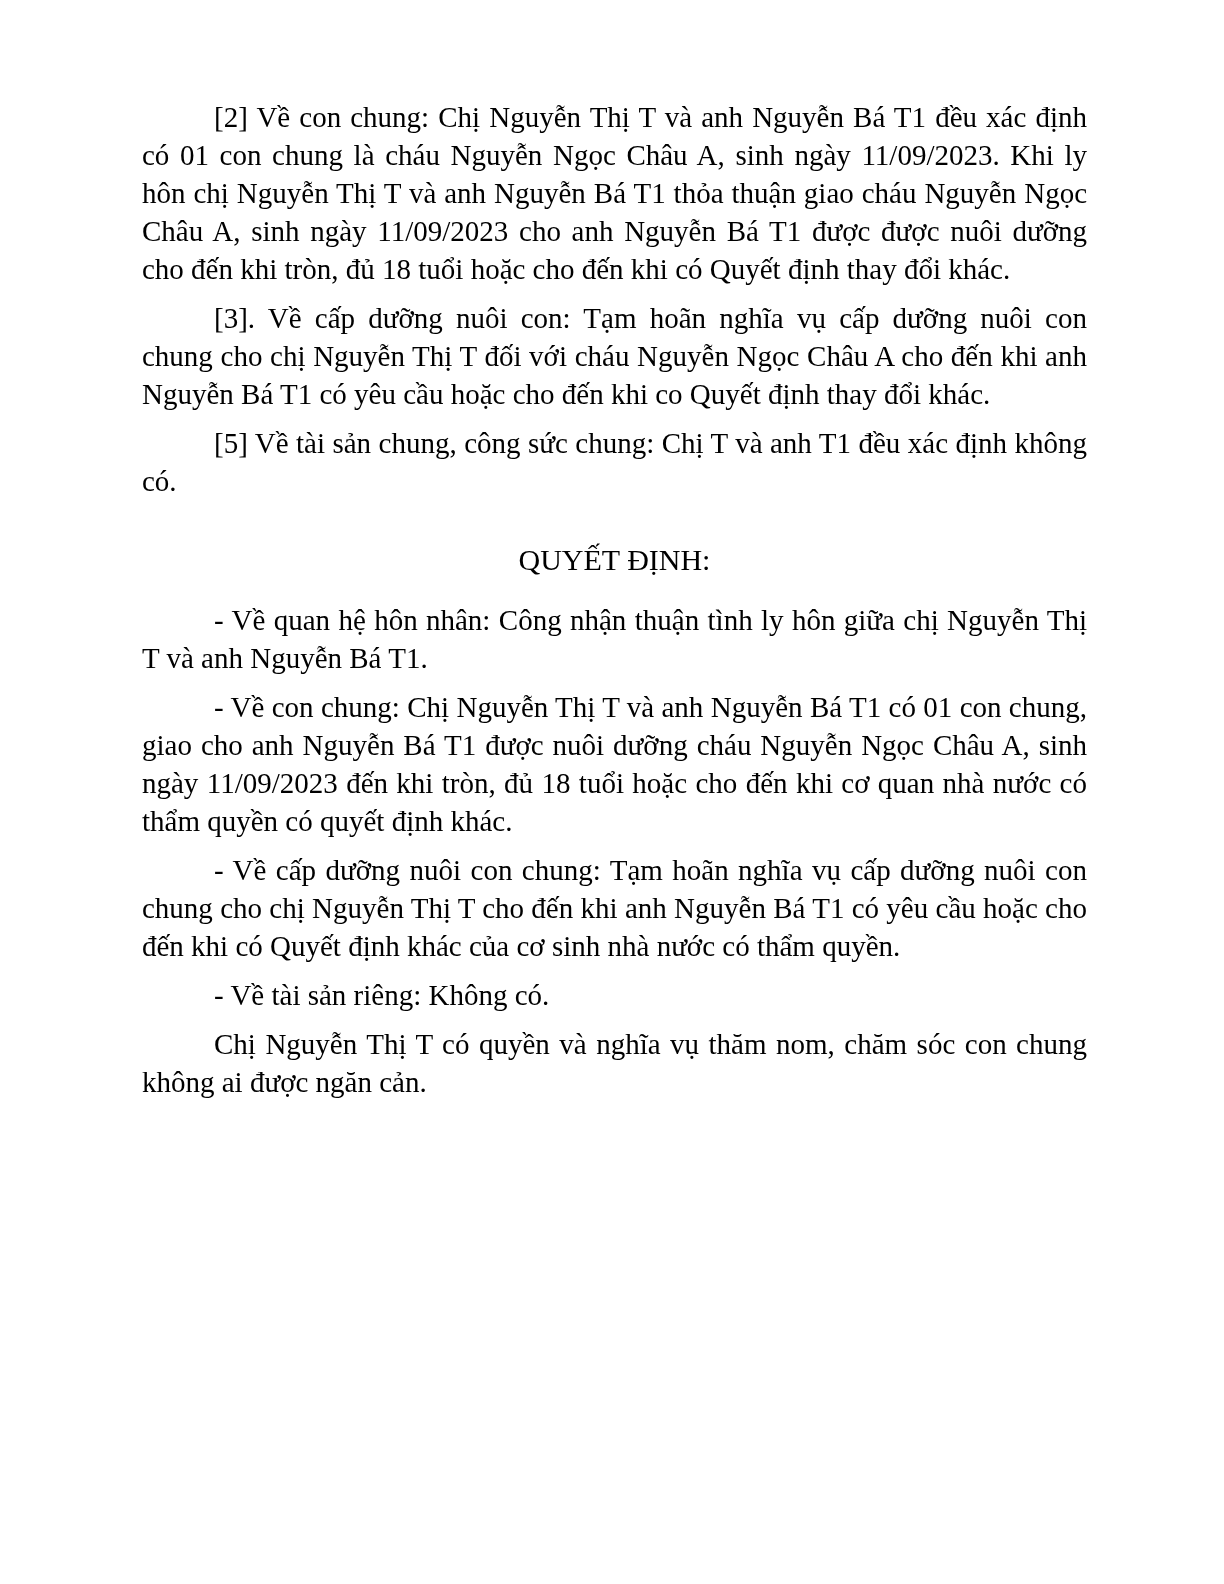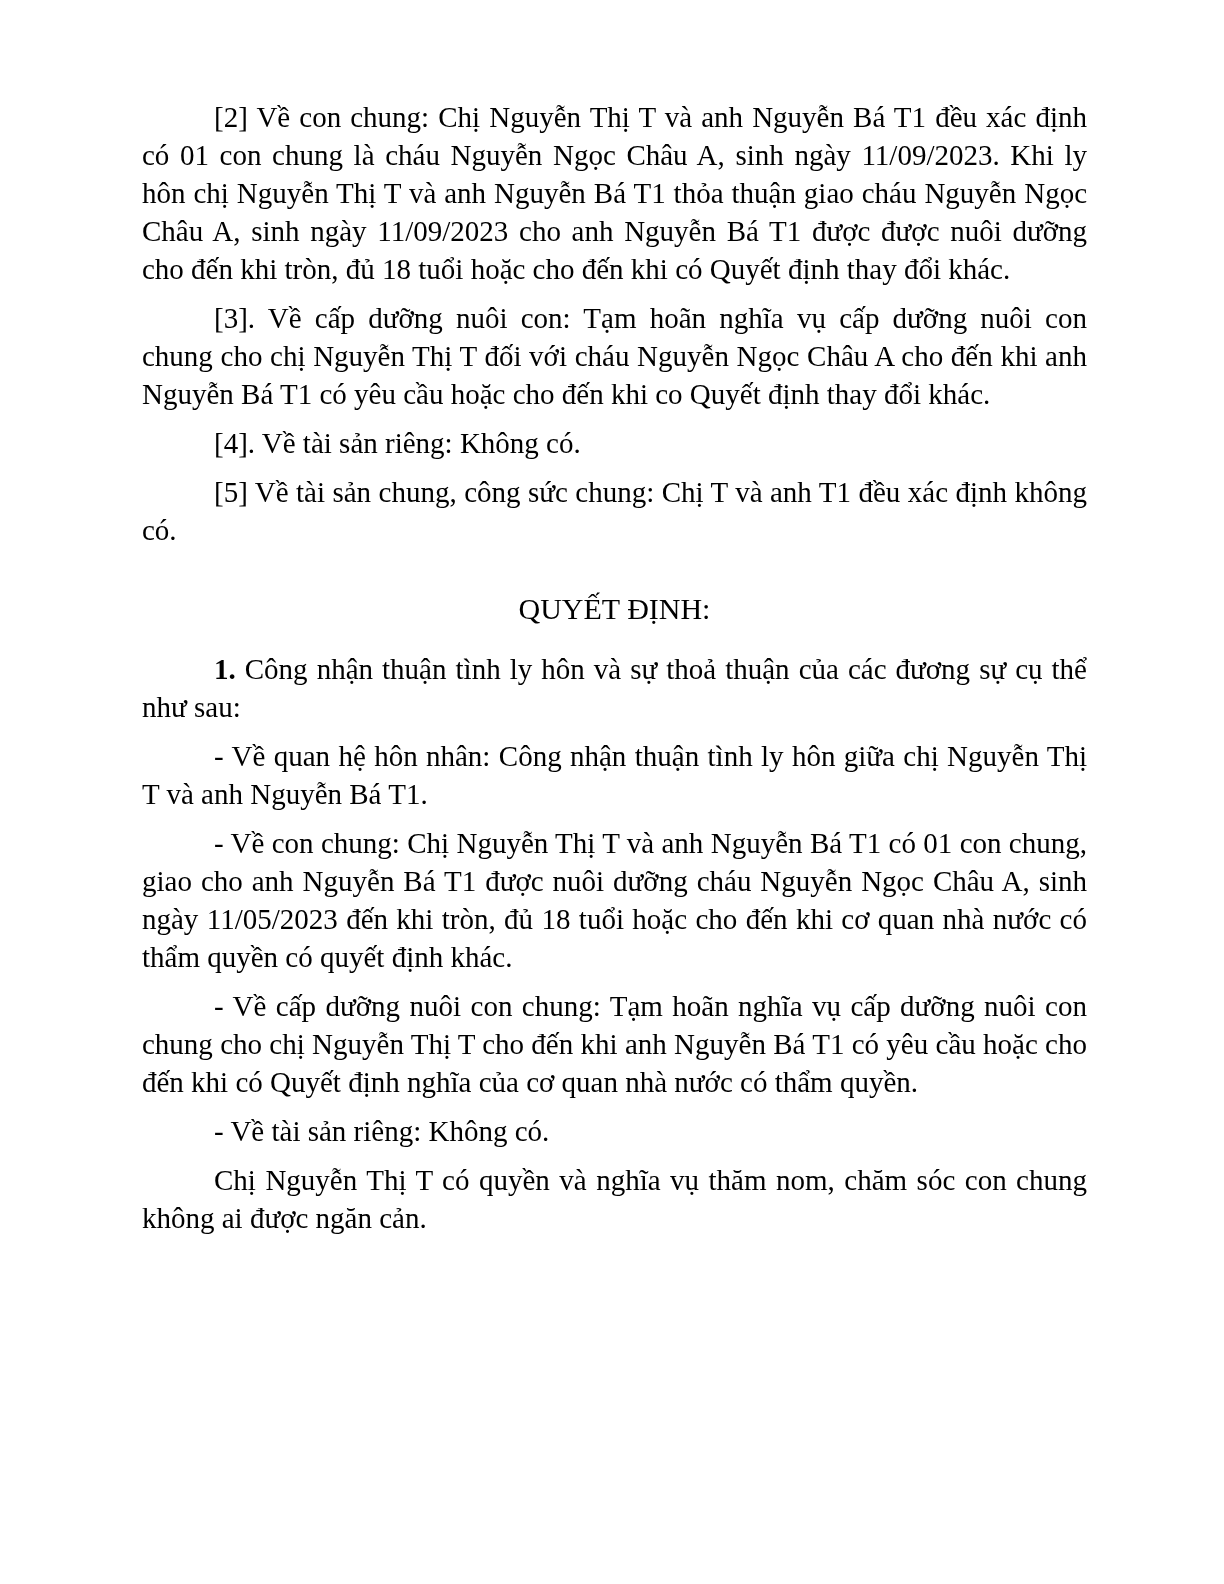--- a/index.html
+++ b/index.html
@@ -45,34 +45,32 @@
 </style>
 </head>
 <body>
 
 <div class="page">
 
   <p class="doc">[2] Về con chung: Chị Nguyễn Thị T và anh Nguyễn Bá T1 đều xác định có 01 con chung là cháu Nguyễn Ngọc Châu A, sinh ngày 11/09/2023. Khi ly hôn chị Nguyễn Thị T và anh Nguyễn Bá T1 thỏa thuận giao cháu Nguyễn Ngọc Châu A, sinh ngày 11/09/2023 cho anh Nguyễn Bá T1 được được nuôi dưỡng cho đến khi tròn, đủ 18 tuổi hoặc cho đến khi có Quyết định thay đổi khác.</p>
 
   <p class="doc">[3]. Về cấp dưỡng nuôi con: Tạm hoãn nghĩa vụ cấp dưỡng nuôi con chung cho chị Nguyễn Thị T đối với cháu Nguyễn Ngọc Châu A cho đến khi anh Nguyễn Bá T1 có yêu cầu hoặc cho đến khi co Quyết định thay đổi khác.</p>
 
-  <p class="doc">[4]. Về tài sản riêng: Không có.</p>
 
   <p class="doc">[5] Về tài sản chung, công sức chung:  Chị T và anh T1 đều xác định không có.</p>
 
 
 
 
   <h2 class="heading">QUYẾT ĐỊNH:</h2>
 
-  <p class="doc"><span class="num-bold">1.</span><span> Công nhận thuận tình ly hôn và sự thoả thuận của các đương sự cụ thể như sau:</span></p>
 
   <p class="doc">- Về quan hệ hôn nhân: Công nhận thuận tình ly hôn giữa chị Nguyễn Thị T và anh Nguyễn Bá T1.</p>
 
-  <p class="doc">- Về con chung: Chị Nguyễn Thị T và anh Nguyễn Bá T1 có 01 con chung, giao cho anh Nguyễn Bá T1 được nuôi dưỡng cháu Nguyễn Ngọc Châu A, sinh ngày 11/05/2023 đến khi tròn, đủ 18 tuổi hoặc cho đến khi cơ quan nhà nước có thẩm quyền có quyết định khác.</p>
+  <p class="doc">- Về con chung: Chị Nguyễn Thị T và anh Nguyễn Bá T1 có 01 con chung, giao cho anh Nguyễn Bá T1 được nuôi dưỡng cháu Nguyễn Ngọc Châu A, sinh ngày 11/09/2023 đến khi tròn, đủ 18 tuổi hoặc cho đến khi cơ quan nhà nước có thẩm quyền có quyết định khác.</p>
 
-  <p class="doc">- Về cấp dưỡng nuôi con chung: Tạm hoãn nghĩa vụ cấp dưỡng nuôi con chung cho chị Nguyễn Thị T cho đến khi anh Nguyễn Bá T1 có yêu cầu hoặc cho đến khi có Quyết định nghĩa của cơ quan nhà nước có thẩm quyền.</p>
+  <p class="doc">- Về cấp dưỡng nuôi con chung: Tạm hoãn nghĩa vụ cấp dưỡng nuôi con chung cho chị Nguyễn Thị T cho đến khi anh Nguyễn Bá T1 có yêu cầu hoặc cho đến khi có Quyết định khác của cơ sinh nhà nước có thẩm quyền.</p>
 
   <p class="doc">- Về tài sản riêng: Không có.</p>
 
   <p class="doc">Chị Nguyễn Thị T có quyền và nghĩa vụ thăm nom, chăm sóc con chung không ai được ngăn cản.</p>
 
 </div>
 
 </body></html>

